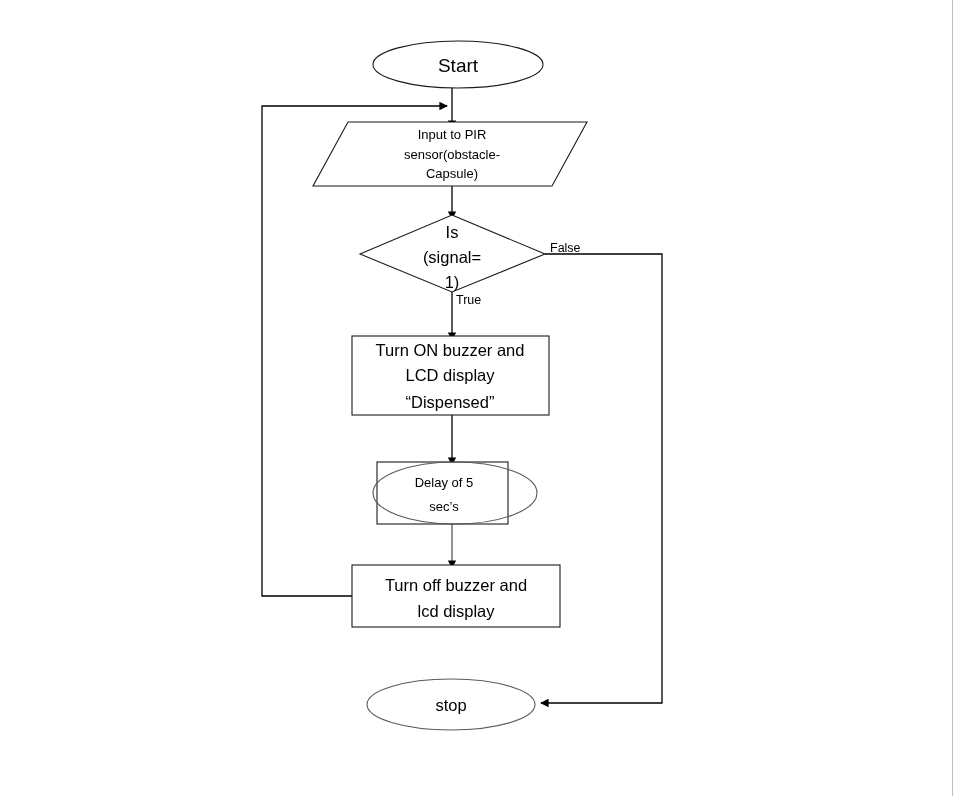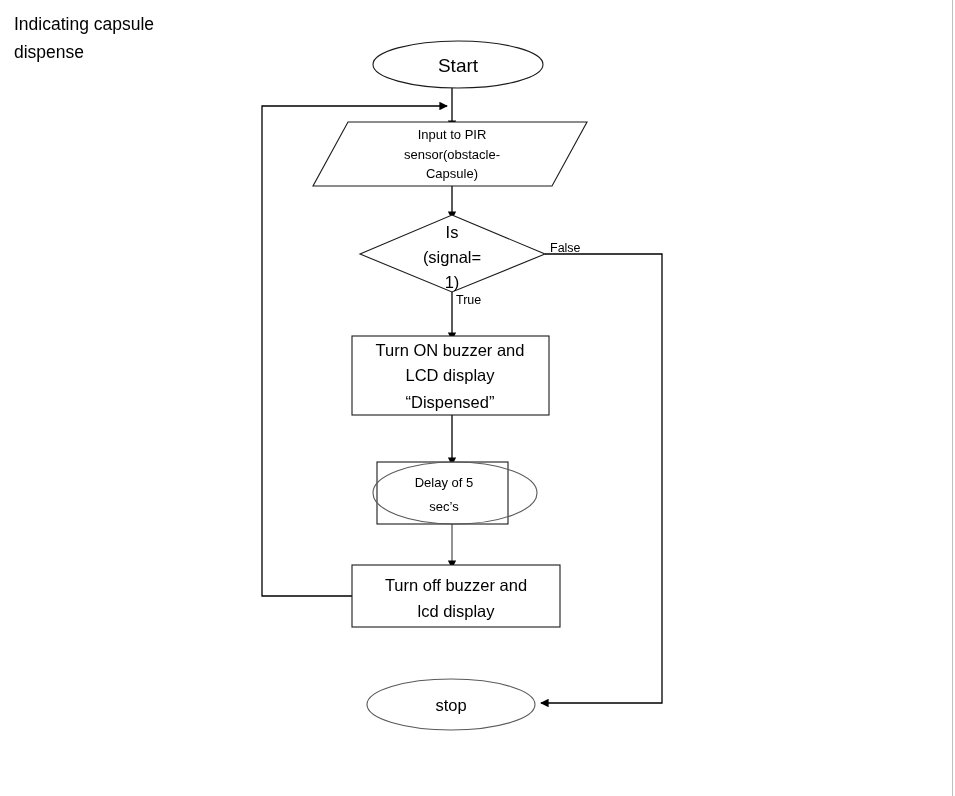--- a/index.html
+++ b/index.html
@@ -71,22 +71,20 @@
     fill: none;
   }
 </style>
 </head>
 <body>
 
 <div id="canvas">
 
   <div id="page-edge"></div>
 
-  <div id="title">Indicating capsule
-dispense</div>
 
   <svg class="flow" viewBox="0 0 955 796">
     <defs>
       <marker id="arrow-black" viewBox="0 0 10 10" refX="9" refY="5" markerWidth="6.5" markerHeight="6.5" orient="auto-start-reverse">
         <path d="M 0 0 L 10 5 L 0 10 z" fill="#000000"></path>
       </marker>
       <marker id="arrow-gray" viewBox="0 0 10 10" refX="9" refY="5" markerWidth="6.5" markerHeight="6.5" orient="auto-start-reverse">
         <path d="M 0 0 L 10 5 L 0 10 z" fill="#000000"></path>
       </marker>
     </defs>

